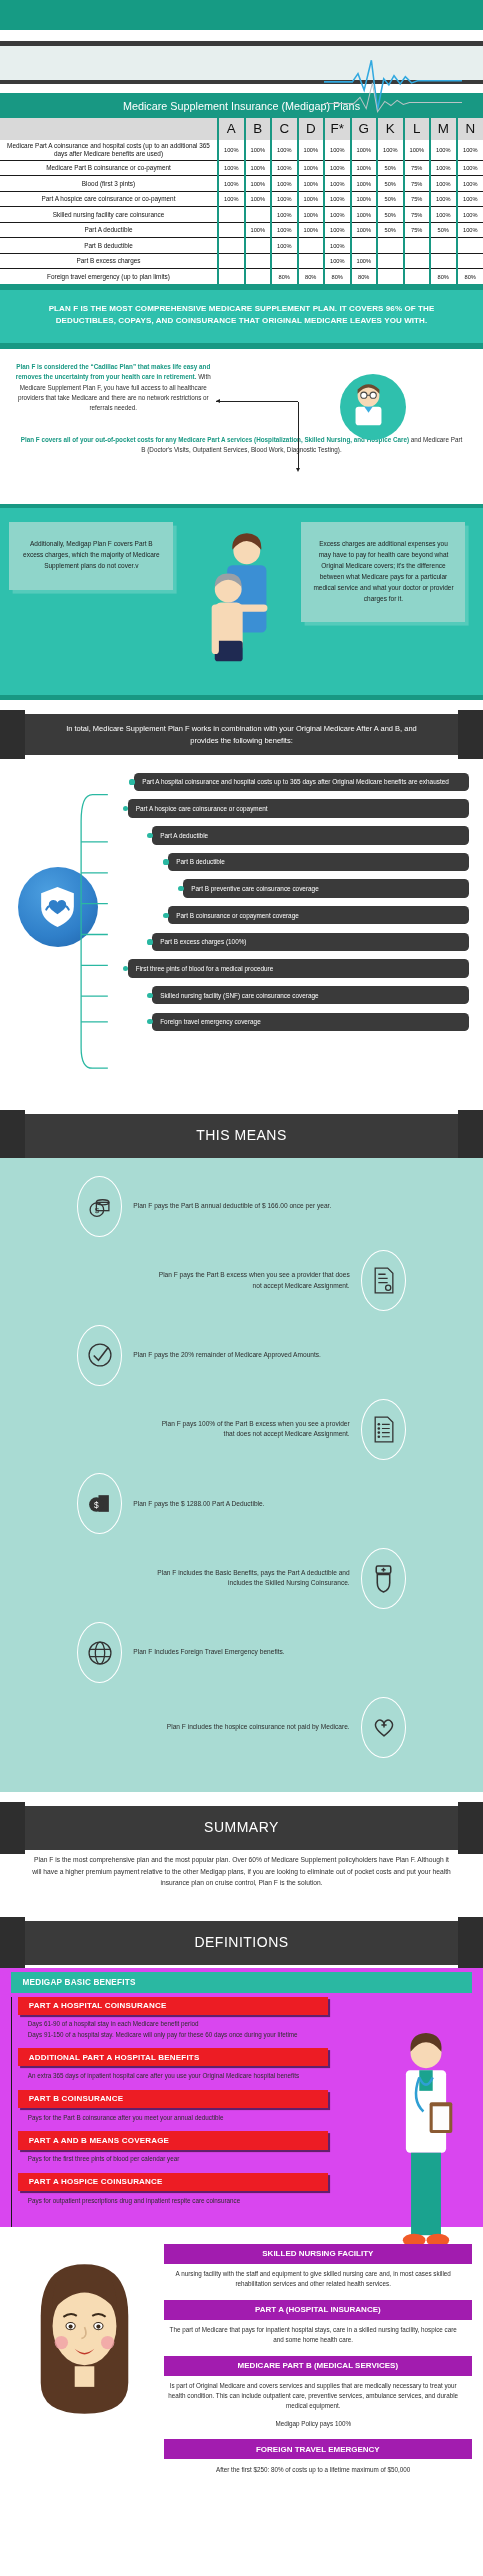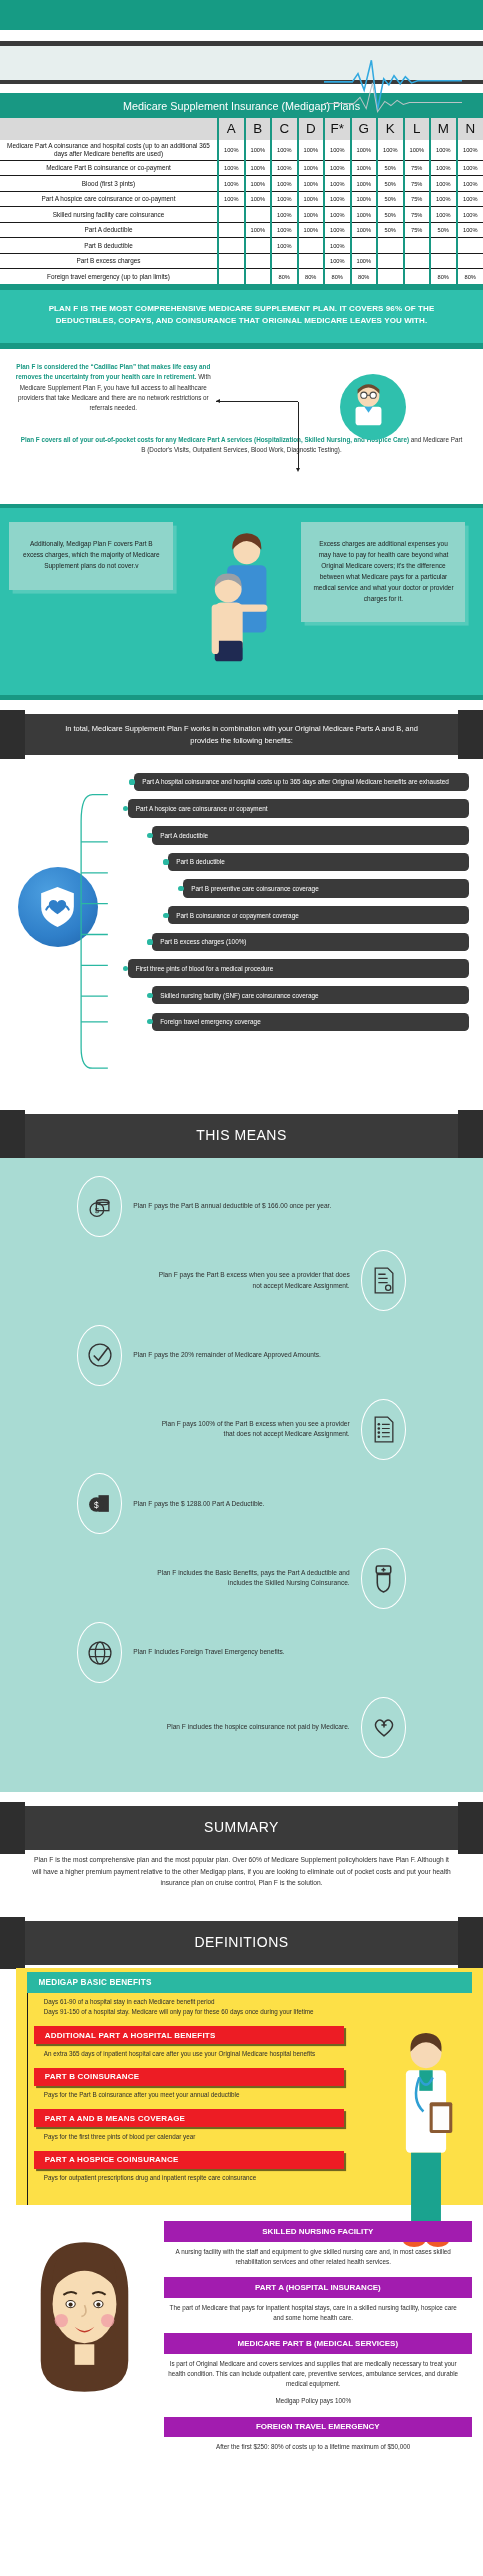--- a/index.html
+++ b/index.html
@@ -239,21 +239,21 @@
   .m-pad-1 { padding-left: 77px; }
   .m-pad-2 { padding-right: 77px; }
 
   
   .summary-body{
     background:#fff; padding: 4.1px 31px 17.5px 31px; text-align:center;
     font-size: 6.7px; line-height: 1.72;
   }
 
   
-  .defs { background:#fde047; padding: 3.1px 0 0 0; position:relative;margin-left:16px; }
+  .defs { background:#d946ef; padding: 3.1px 0 0 0; position:relative; }
   .medigap-bar{
     background:#2ab8a2; color:#fff; font-size:8.2px; font-weight:bold;
     padding:5.7px 0 5.7px 11.3px; margin: 1px 11.3px 0 11.3px; letter-spacing:0.2px;
   }
   .red-block { margin: 0 11.3px; border-left: 1px solid #1a1a1a; padding-left: 0; position:relative; }
   .red-head{
     background:#ed1c24; color:#ffffff; font-size:8px; font-weight:bold;
     padding: 4.6px 0 4.6px 10.3px; margin: 4.1px 0 0 6.2px; width: 310px;
     box-shadow: 2.1px 2.1px 0 rgba(0,0,0,0.55); letter-spacing:0.2px;
   }
@@ -473,21 +473,21 @@
         <rect x="46" y="220" width="54" height="40" rx="6" fill="#1f2a52"></rect>
         <rect x="92" y="150" width="56" height="14" rx="7" fill="#f7d9b6"></rect>
         <rect x="40" y="150" width="14" height="96" rx="7" fill="#f7d9b6"></rect>
       </svg>
     </div>
     <div class="excess-card">Excess charges are additional expenses you may have to pay for health care beyond what Original Medicare covers; it's the difference between what Medicare pays for a particular medical service and what your doctor or provider charges for it.</div>
   </div>
   <div class="excess-bot"></div>
 
   <div class="ribbon-wrap">
-    <div class="ribbon">In total, Medicare Supplement Plan F works in combination with your Original Medicare Parts A and B, and provides the following benefits:</div>
+    <div class="ribbon">In total, Medicare Supplement Plan F works in combination with your Original Medicare After A and B, and provides the following benefits:</div>
   </div>
 
   <div class="benefits">
     <div class="shield-circle">
       <svg width="47" height="47" viewBox="0 0 92 92">
         <path d="M46 8 L78 20 v26 c0 22 -16 33 -32 40 c-16 -7 -32 -18 -32 -40 V20z" fill="#ffffff"></path>
         <path d="M46 38 c-5 -8 -17 -5 -17 4 c0 8 10 14 17 19 c7 -5 17 -11 17 -19 c0 -9 -12 -12 -17 -4z" fill="#2f7fc9"></path>
         <path d="M24 52 q6 -12 13 -4" fill="none" stroke="#2f7fc9" stroke-width="4" stroke-linecap="round"></path>
         <path d="M68 52 q-6 -12 -13 -4" fill="none" stroke="#2f7fc9" stroke-width="4" stroke-linecap="round"></path>
       </svg>
@@ -604,20 +604,21 @@
   <div class="summary-body">Plan F is the most comprehensive plan and the most popular plan. Over 60% of Medicare Supplement policyholders have Plan F. Although it will have a higher premium payment relative to the other Medigap plans, if you are looking to eliminate out of pocket costs and put your health insurance plan on cruise control, Plan F is the solution.</div>
 
   <div class="ribbon-wrap" style="padding-bottom:3.1px;">
     <div class="ribbon ribbon-title">DEFINITIONS</div>
   </div>
 
   <div class="defs">
     <div class="medigap-bar">MEDIGAP BASIC BENEFITS</div>
 
     <div class="red-block">
+      <div class="red-head">PART A HOSPITAL COINSURANCE</div>
       <div class="red-desc" style="white-space:pre-line;">Days 61-90 of a hospital stay in each Medicare benefit period
 Days 91-150 of a hospital stay. Medicare will only pay for these 60 days once during your lifetime</div>
       <div class="red-head">ADDITIONAL PART A HOSPITAL BENEFITS</div>
       <div class="red-desc" style="white-space:pre-line;">An extra 365 days of inpatient hospital care after you use your Original Medicare hospital benefits</div>
       <div class="red-head">PART B COINSURANCE</div>
       <div class="red-desc" style="white-space:pre-line;">Pays for the Part B coinsurance after you meet your annual deductible</div>
       <div class="red-head">PART A AND B MEANS COVERAGE</div>
       <div class="red-desc" style="white-space:pre-line;">Pays for the first three pints of blood per calendar year</div>
       <div class="red-head">PART A HOSPICE COINSURANCE</div>
       <div class="red-desc" style="white-space:pre-line;padding-bottom:21.6px;">Pays for outpatient prescriptions drug and inpatient respite care coinsurance</div>

